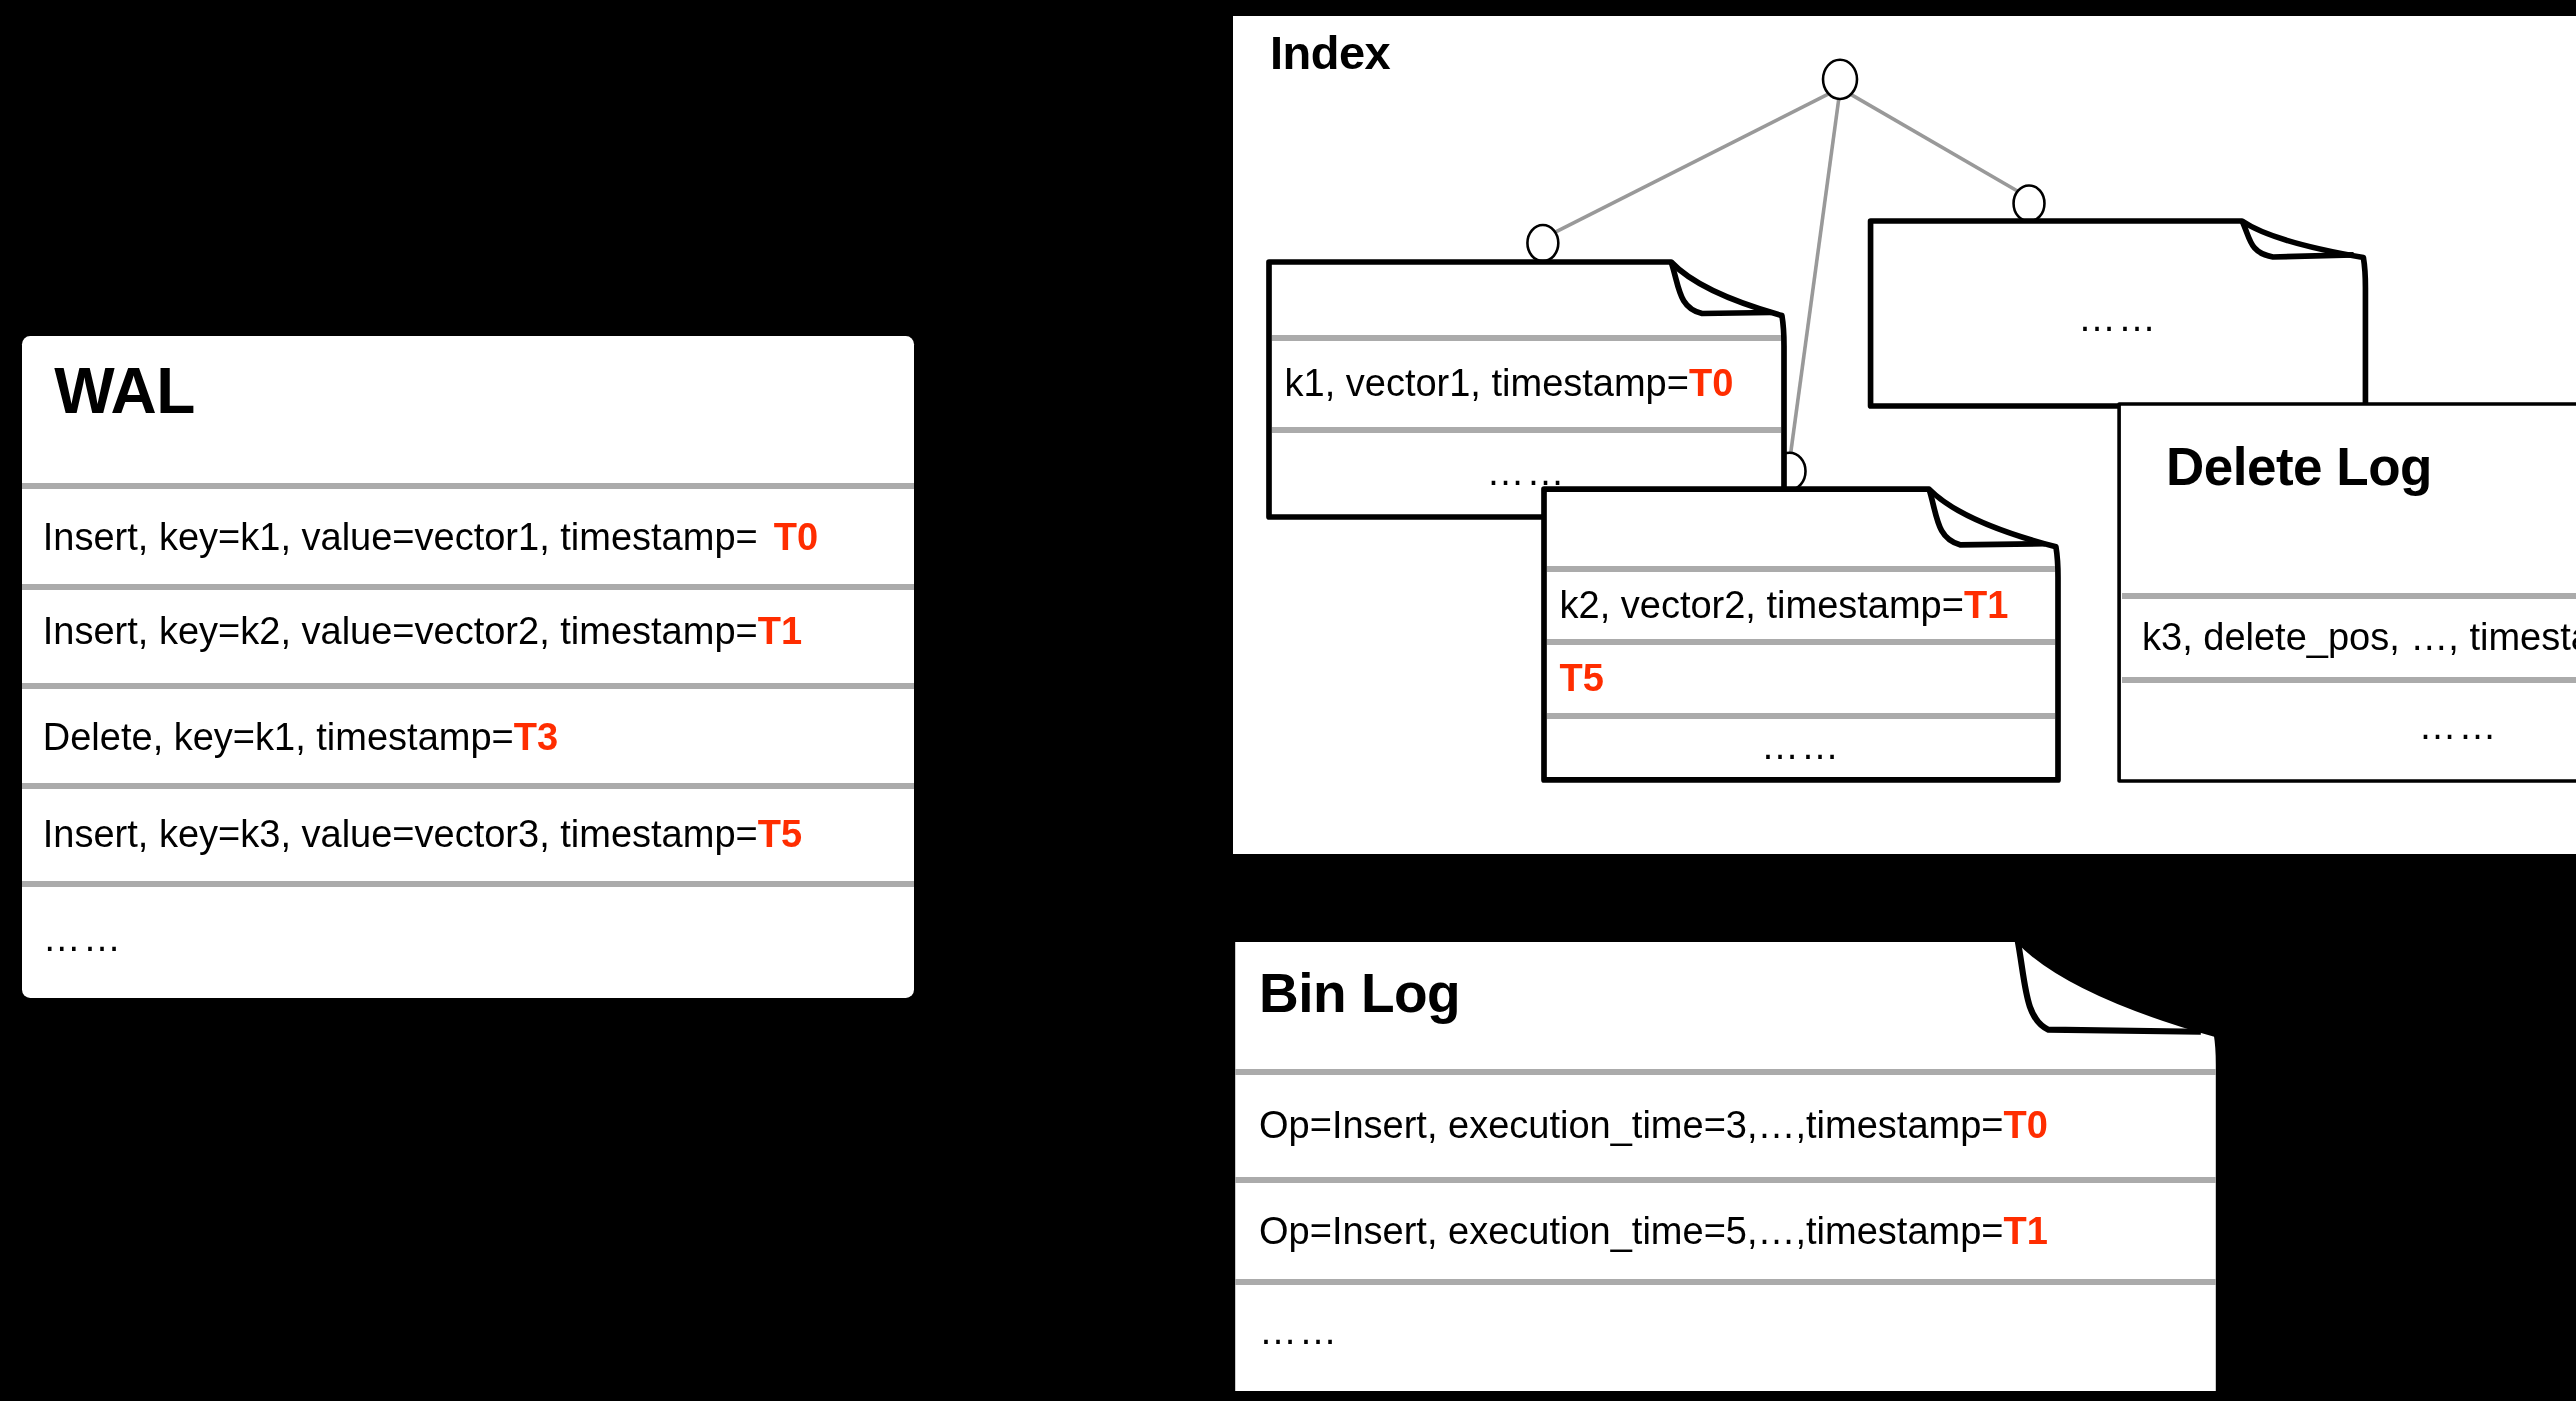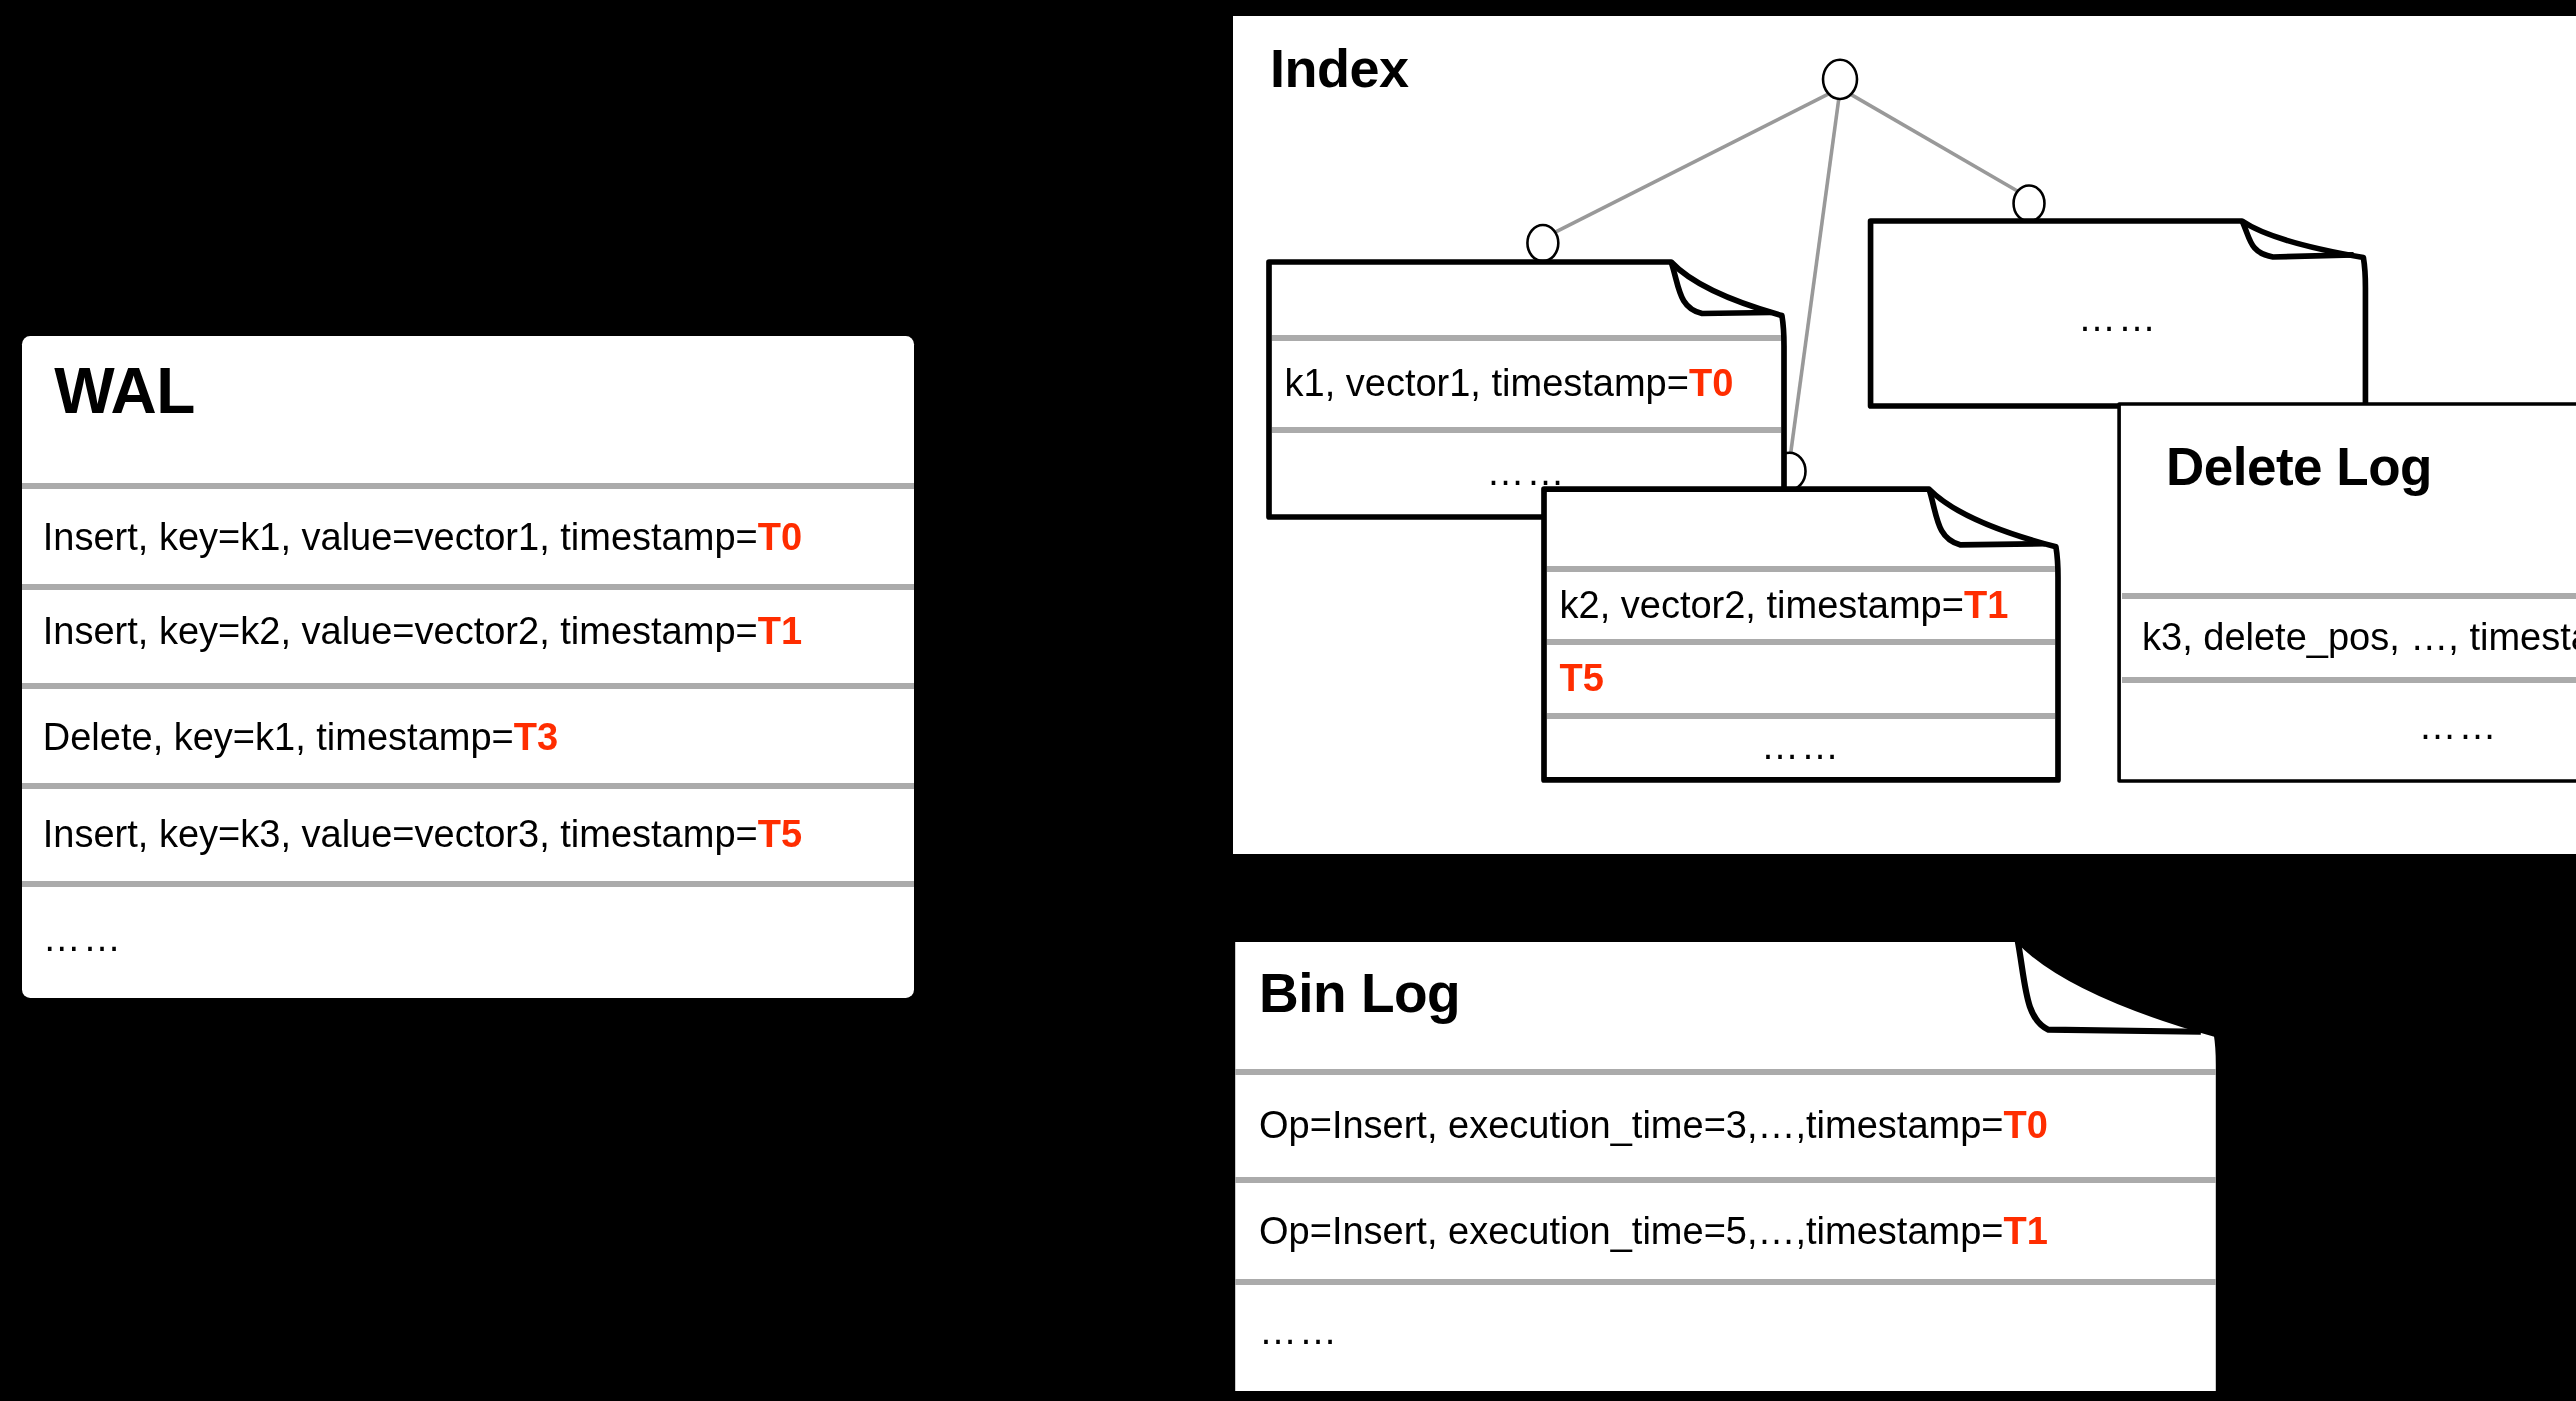--- a/index.html
+++ b/index.html
@@ -26,21 +26,21 @@
 
   <div class="panel" style="left:6.2px;top:336px;width:892px;height:662px;border-radius:8.2px;margin-left:16px;">
     <div class="title" style="left:32px;top:17.5px;font-size:64px;">WAL</div>
 
     <div class="sep wal-sep" style="top:147px;"></div>
     <div class="sep wal-sep" style="top:248px;"></div>
     <div class="sep wal-sep" style="top:347px;"></div>
     <div class="sep wal-sep" style="top:447px;"></div>
     <div class="sep wal-sep" style="top:545px;"></div>
 
-    <div class="row padded" style="top:154px;height:94px;">
+    <div class="row padded" style="top:154px;height:94px;gap:16px;">
       <span>Insert, key=k1, value=vector1, timestamp=</span>
         <span class="ts">T0</span>
     </div>
     <div class="row padded" style="top:254px;height:82px;">
       <span>Insert, key=k2, value=vector2, timestamp=</span>
         <span class="ts">T1</span>
     </div>
     <div class="row padded" style="top:353px;height:97px;">
       <span>Delete, key=k1, timestamp=</span>
         <span class="ts">T3</span>
@@ -49,21 +49,21 @@
       <span>Insert, key=k3, value=vector3, timestamp=</span>
         <span class="ts">T5</span>
     </div>
     <div class="row padded dots" style="top:551px;height:103px;">
       <span>……</span>
     </div>
   </div>
 
   <div class="panel" style="left:1231px;top:14.4px;width:1574px;height:842px;border:2.6px solid #000;box-sizing:border-box;">
 
-    <div class="title" style="left:37px;top:21px;font-size:54px;">Index</div>
+    <div class="title" style="left:37px;top:9px;font-size:47px;">Index</div>
 
     <svg class="abs" width="1574" height="842" style="left:0;top:0;" viewBox="0 0 3055 1635">
       <g stroke="#999999" stroke-width="7">
         <line x1="1178" y1="140" x2="605" y2="430"></line>
         <line x1="1178" y1="140" x2="1540" y2="350"></line>
         <line x1="1176" y1="158" x2="1081" y2="858"></line>
       </g>
       <g fill="#ffffff" stroke="#000000" stroke-width="5">
         <ellipse cx="1178" cy="123" rx="33" ry="38"></ellipse>
         <ellipse cx="601" cy="441" rx="30" ry="35"></ellipse>

